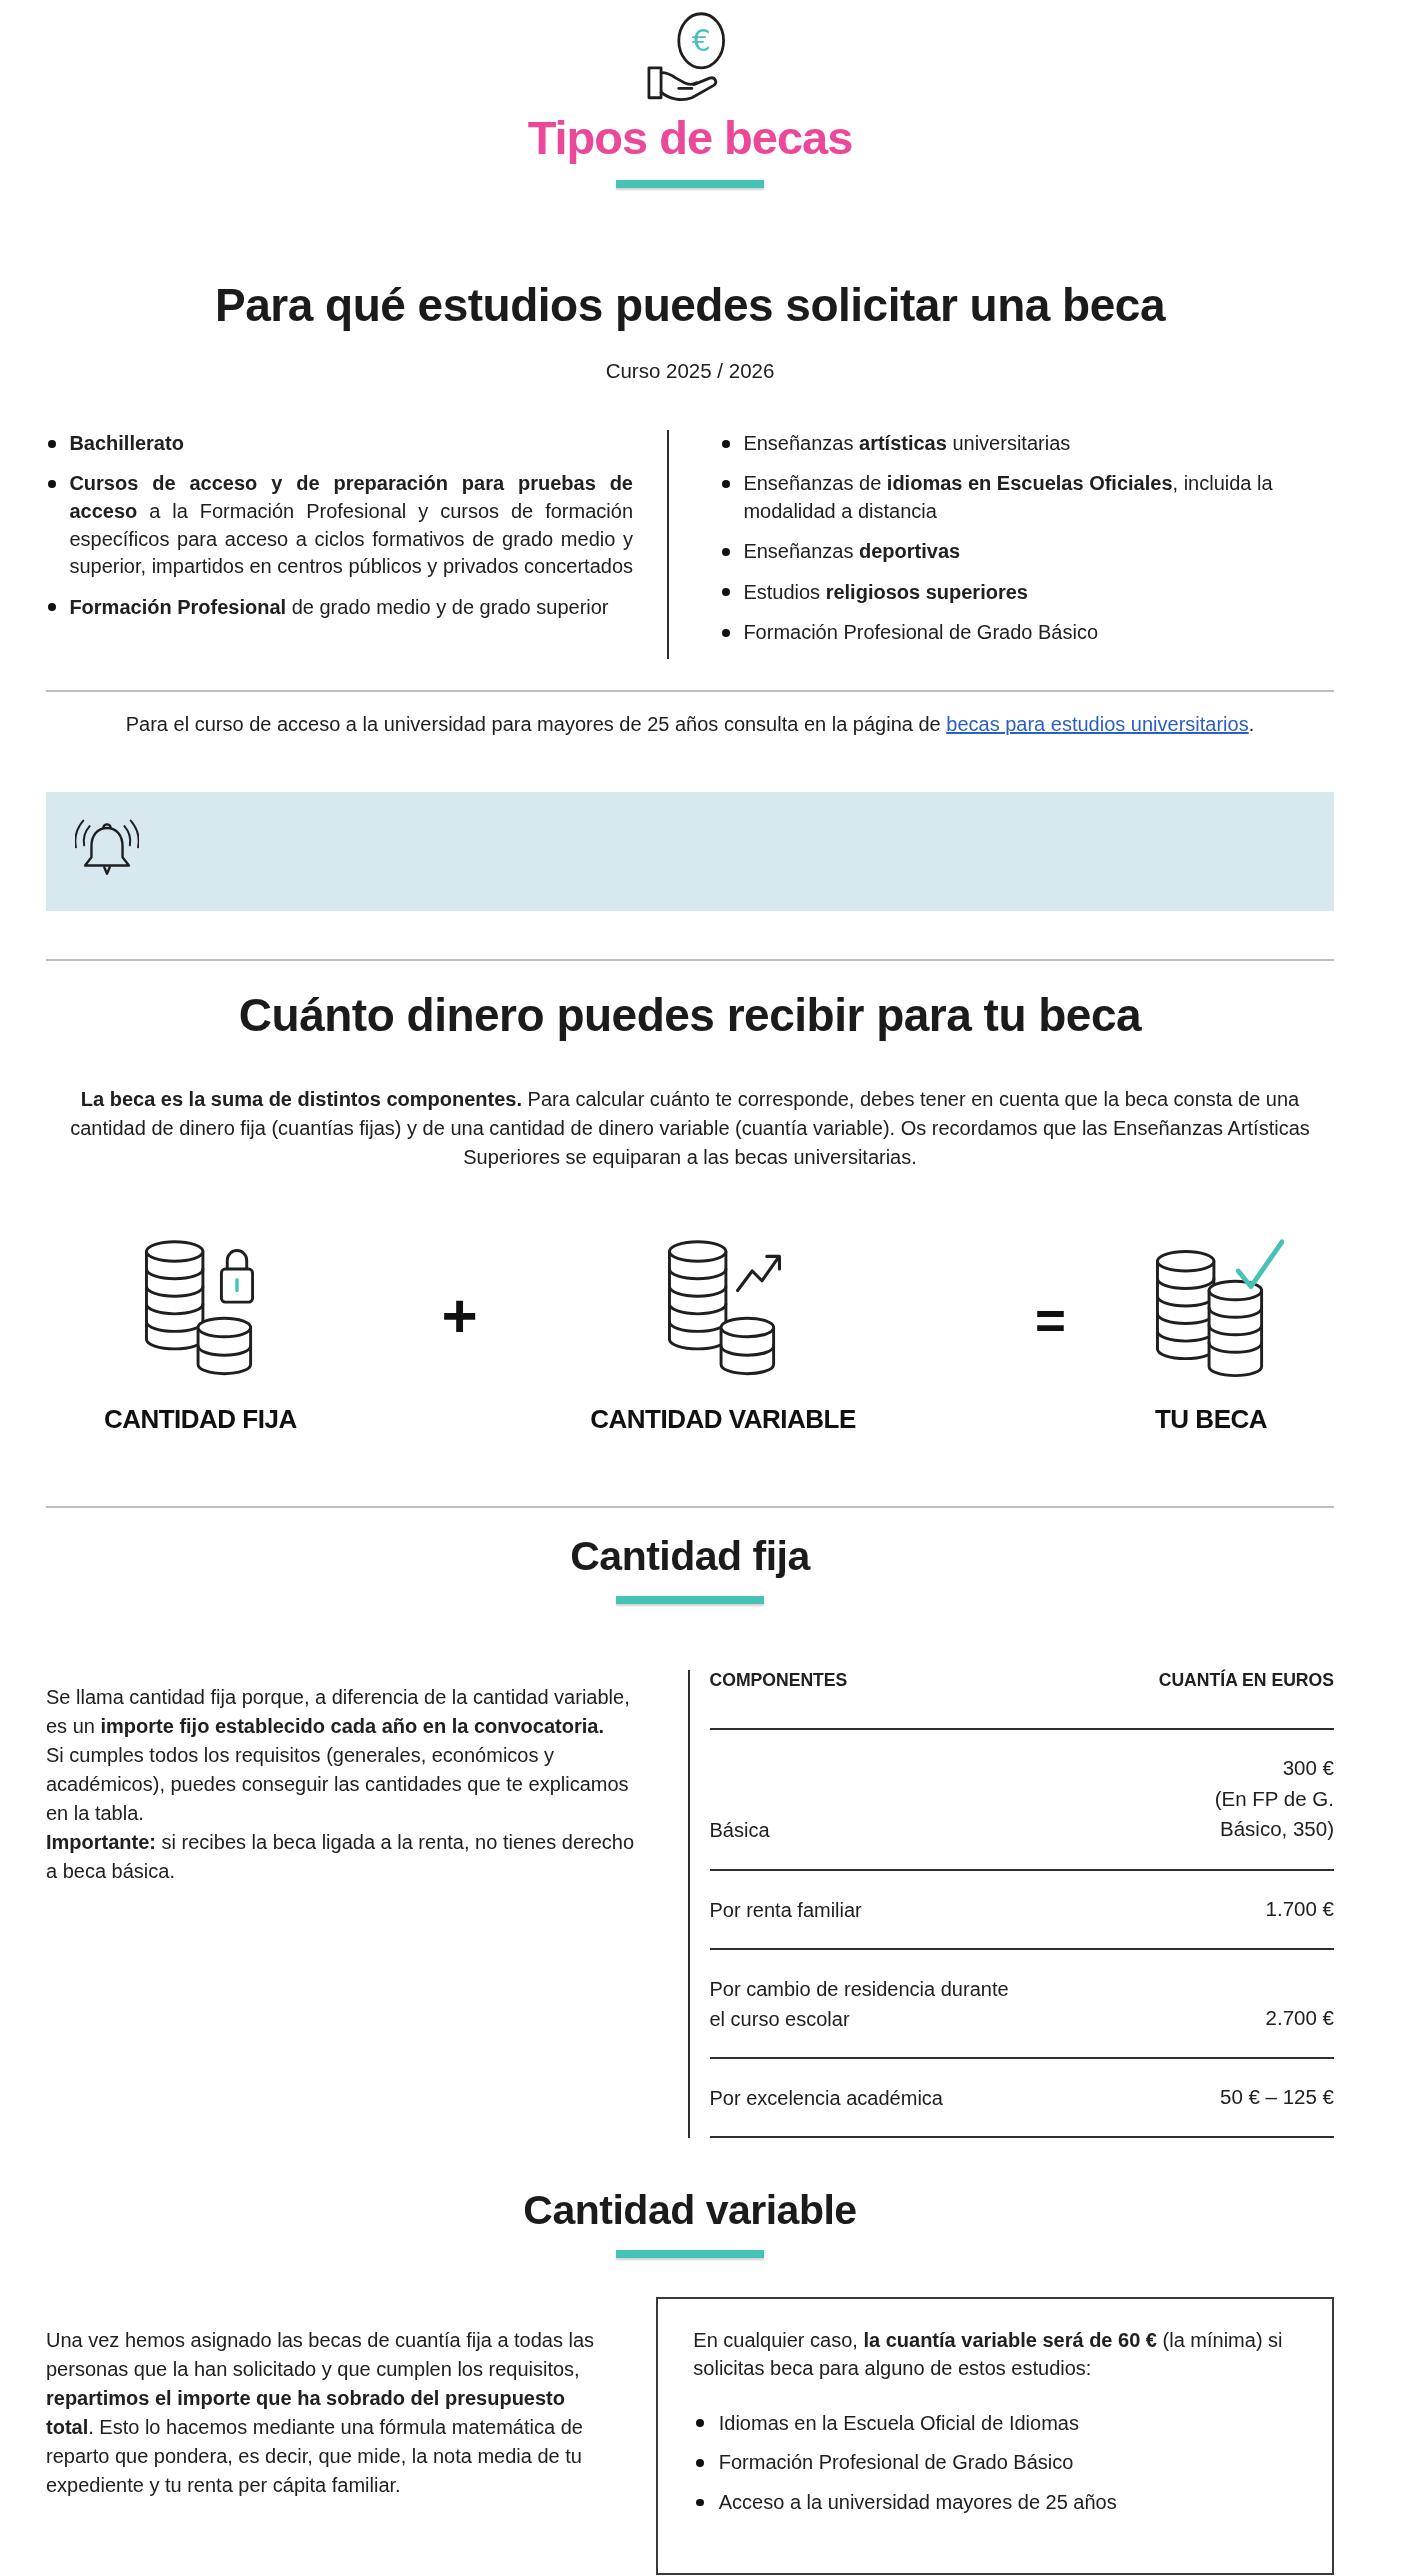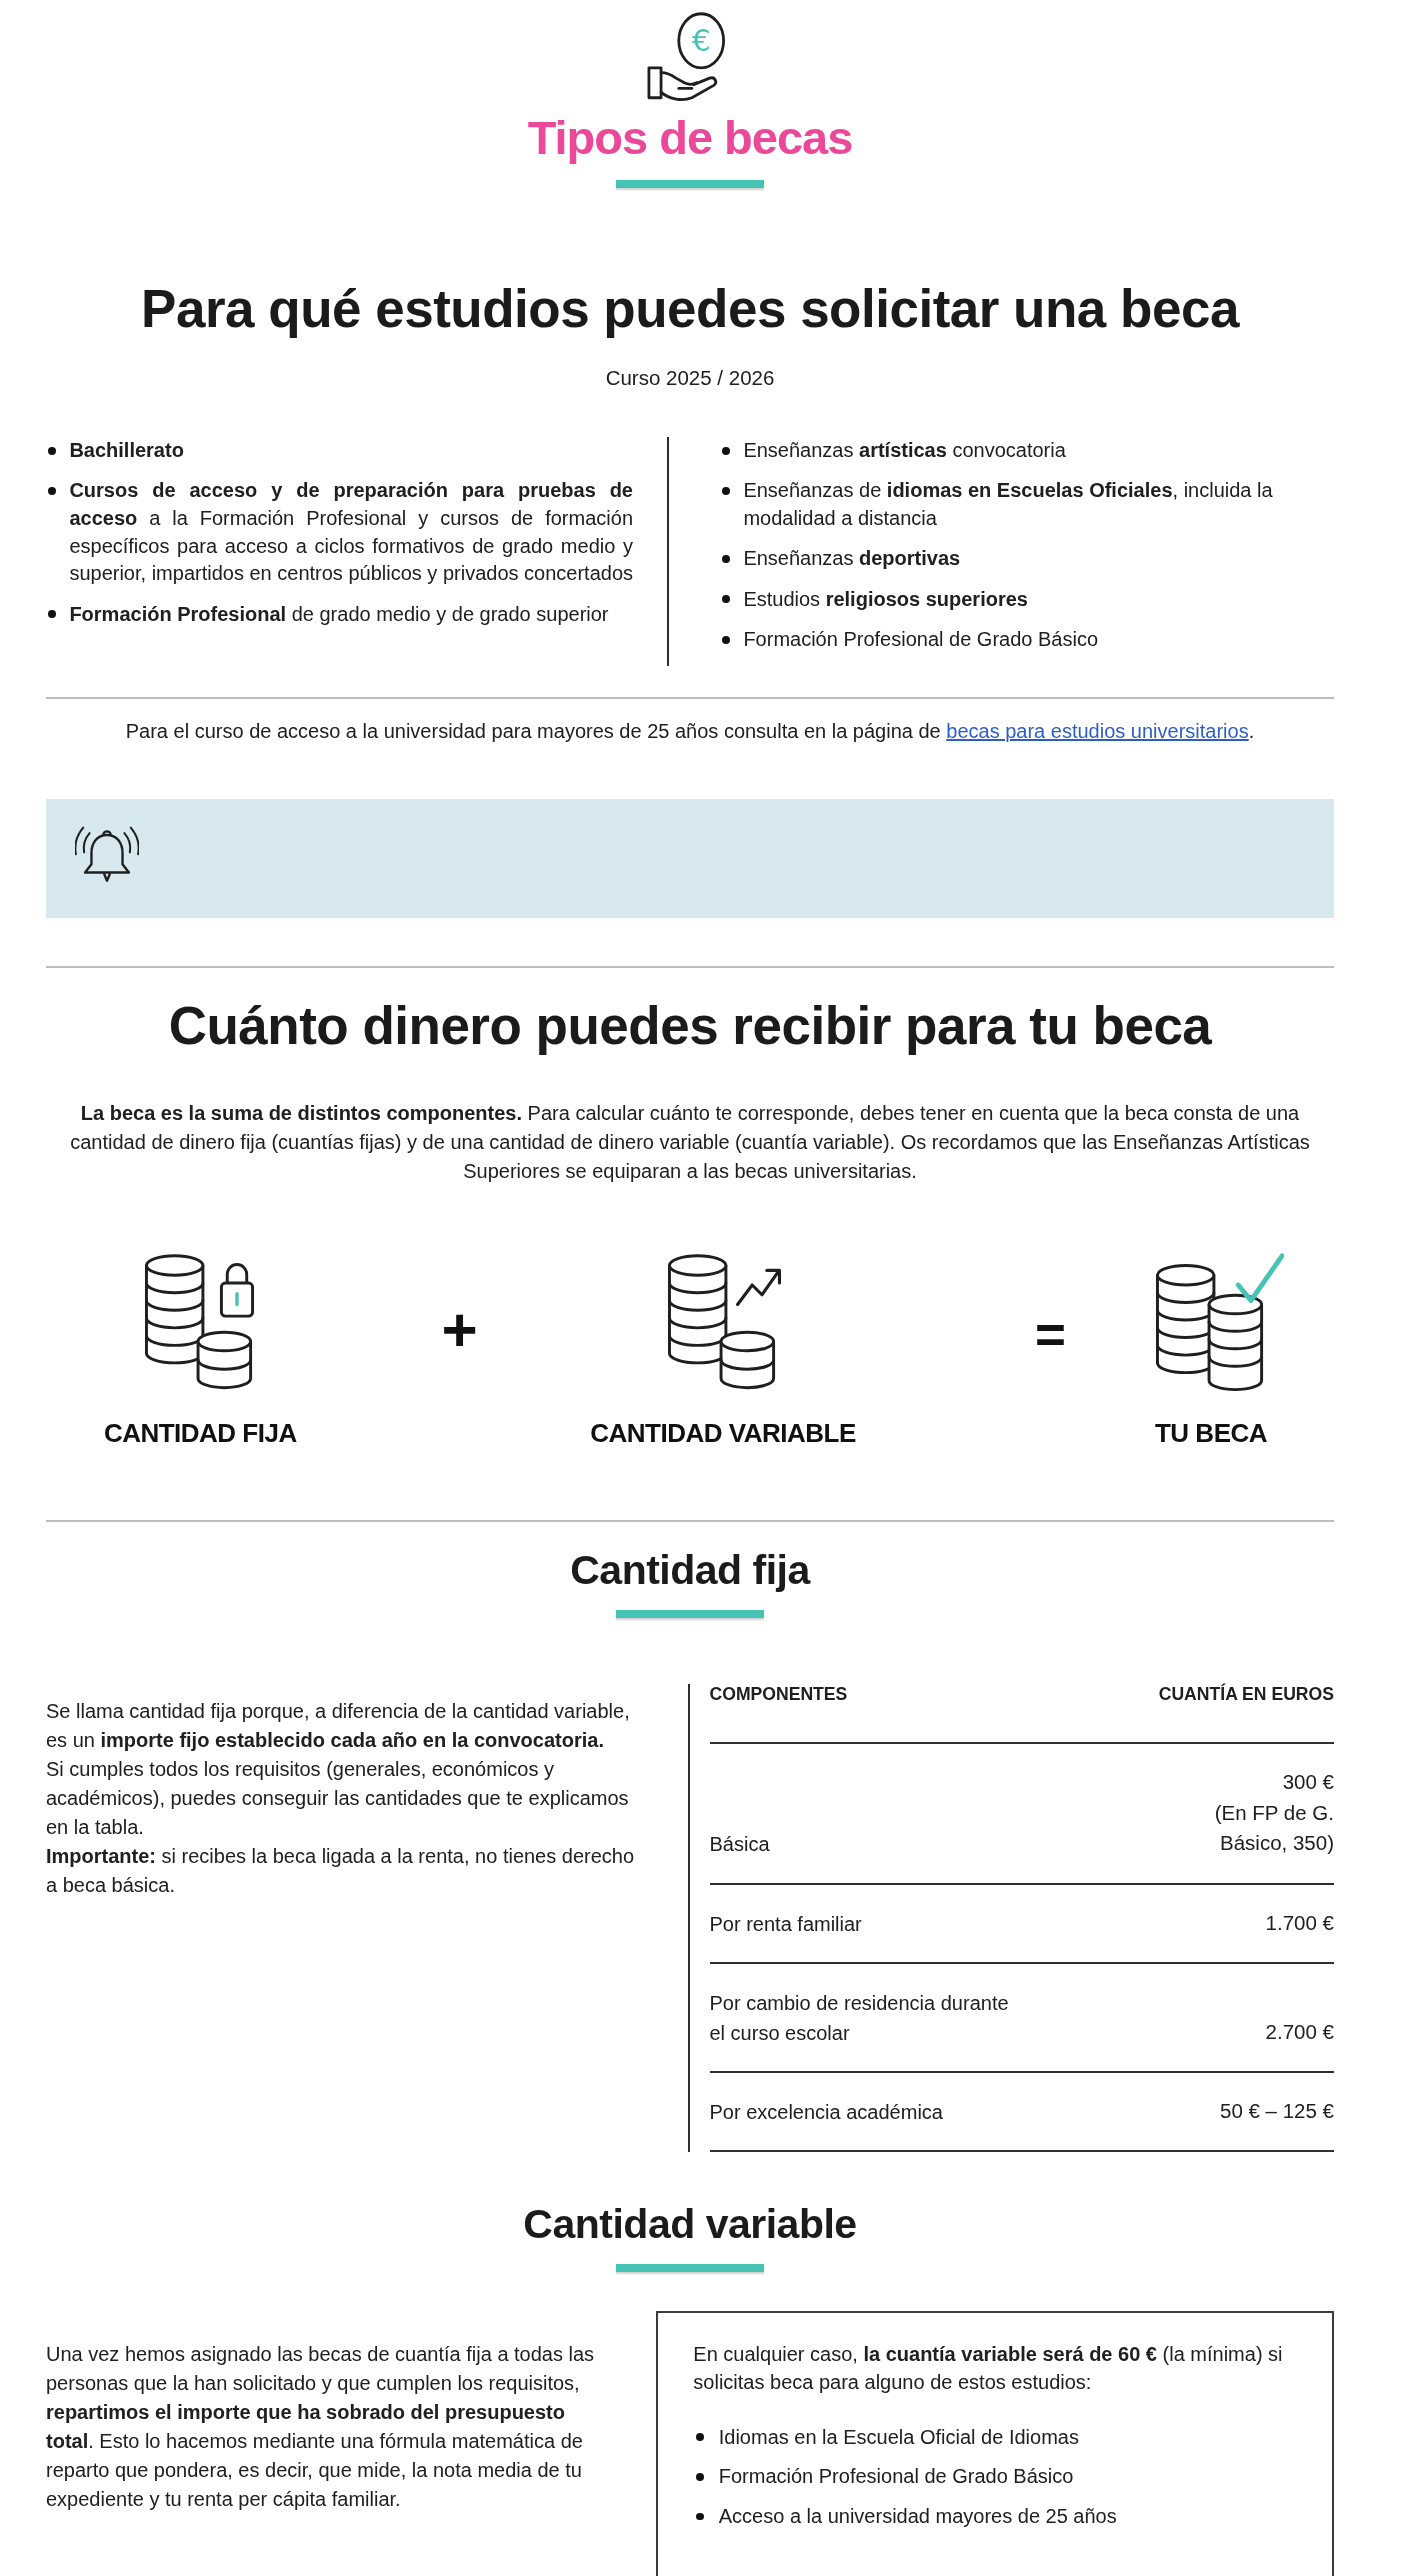--- a/index.html
+++ b/index.html
@@ -21,21 +21,21 @@
   .b{font-weight:700;margin-top:19px;}
   a.link{color:var(--link);text-decoration:underline;cursor:pointer;}
 
   
   .page-header{text-align:center;padding-top:9.8px;}
   .page-header svg{display:block;margin:0 auto;}
   h1.page-title{font-size:47px;font-weight:700;letter-spacing:-1px;color:#ec4899;margin-top:2px;}
   .accent-bar{width:148px;height:7.8px;background:var(--teal);margin:15.6px auto 0;box-shadow:0 2px 2px rgba(0,0,0,0.18);}
 
   
-  h2.section-heading{font-size:53px;font-weight:700;letter-spacing:-0.5px;text-align:center;color:#1b1b1b;}
+  h2.section-heading{font-size:46px;font-weight:700;letter-spacing:-0.5px;text-align:center;color:#1b1b1b;}
   .studies-heading{margin-top:90px;}
   .subtitle{text-align:center;font-size:20.5px;margin-top:27px;}
   .two-col{display:flex;margin-top:47px;}
   .studies-left{width:623px;padding-right:34px;border-right:2px solid var(--line);}
   .studies-right{flex:1;padding-left:51px;}
   .two-col ul{list-style:none;}
   .two-col li{position:relative;padding-left:23.4px;font-size:20px;line-height:1.38;margin-bottom:12.7px;}
   .two-col li::before{content:"";position:absolute;left:2px;top:9.8px;width:7.8px;height:7.8px;border-radius:50%;background:#111;}
   .studies-left li{text-align:justify;}
 
@@ -113,21 +113,21 @@
   <section>
     <h2 class="section-heading studies-heading">Para qué estudios puedes solicitar una beca</h2>
     <p class="subtitle">Curso 2025 / 2026</p>
     <div class="two-col">
       <ul class="studies-left">
         <li><span class="b">Bachillerato</span></li>
         <li><span class="b">Cursos de acceso y de preparación para pruebas de acceso</span><span> a la Formación Profesional y cursos de formación específicos para acceso a ciclos formativos de grado medio y superior, impartidos en centros públicos y privados concertados</span></li>
         <li><span class="b">Formación Profesional</span><span> de grado medio y de grado superior</span></li>
       </ul>
       <ul class="studies-right">
-        <li><span>Enseñanzas </span><span class="b">artísticas</span><span> convocatoria</span></li>
+        <li><span>Enseñanzas </span><span class="b">artísticas</span><span> universitarias</span></li>
         <li><span>Enseñanzas de </span><span class="b">idiomas en Escuelas Oficiales</span><span>, incluida la modalidad a distancia</span></li>
         <li><span>Enseñanzas </span><span class="b">deportivas</span></li>
         <li><span>Estudios </span><span class="b">religiosos superiores</span></li>
         <li><span>Formación Profesional de Grado Básico</span></li>
       </ul>
     </div>
   </section>
 
   <hr class="rule rule-1">
 

